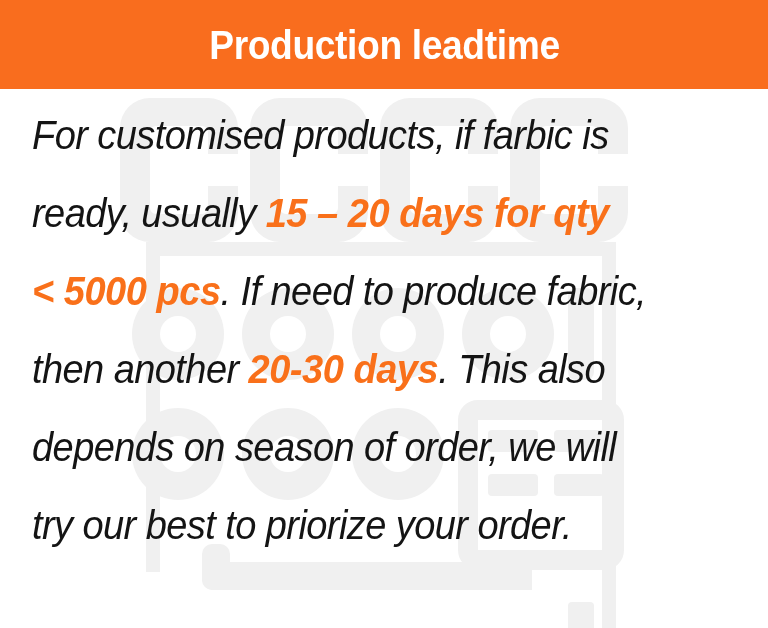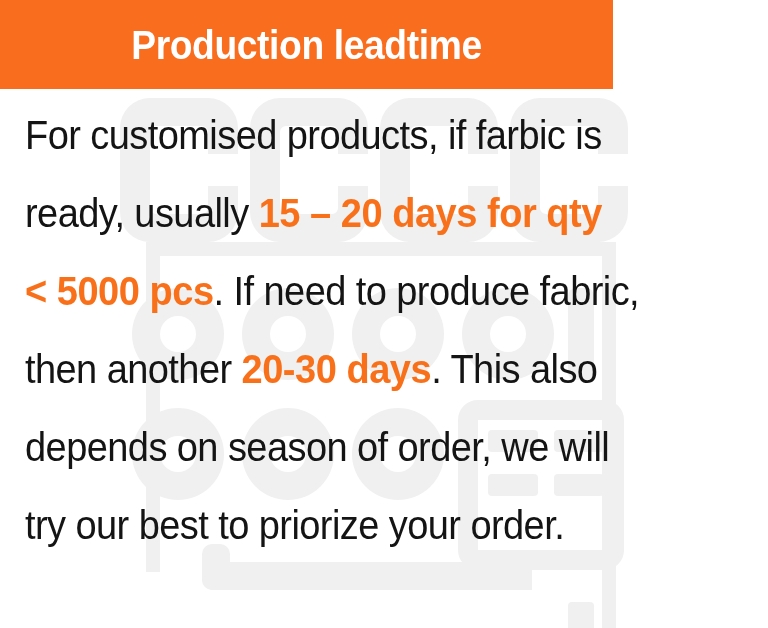--- a/index.html
+++ b/index.html
@@ -20,21 +20,21 @@
     height: 628px;
     background: #ffffff;
     overflow: hidden;
   }
 
   
   .header {
     position: absolute;
     top: 0;
     left: 0;
-    width: 613px;
+    width: 768px;
     height: 89px;
     background: #f96d1e;
     display: flex;
     align-items: center;
     justify-content: center;
     box-sizing: border-box;
   }
   .header-title {
     color: #ffffff;
     font-family: "Liberation Sans", sans-serif;
@@ -60,23 +60,24 @@
   .watermark svg {
     display: block;
     width: 100%;
     height: 100%;
   }
 
   
   .body-copy {
     position: absolute;
     top: 96px;
-    left: 25px;
+    left: 32px;
     width: 724px;
     z-index: 1;
+    font-style: italic;
   }
   .line {
     font-family: "Liberation Sans", sans-serif;
     font-size: 40px;
     font-weight: normal;
     color: #141414;
     line-height: 78px;
     height: 78px;
     white-space: nowrap;
     letter-spacing: -0.6px;

